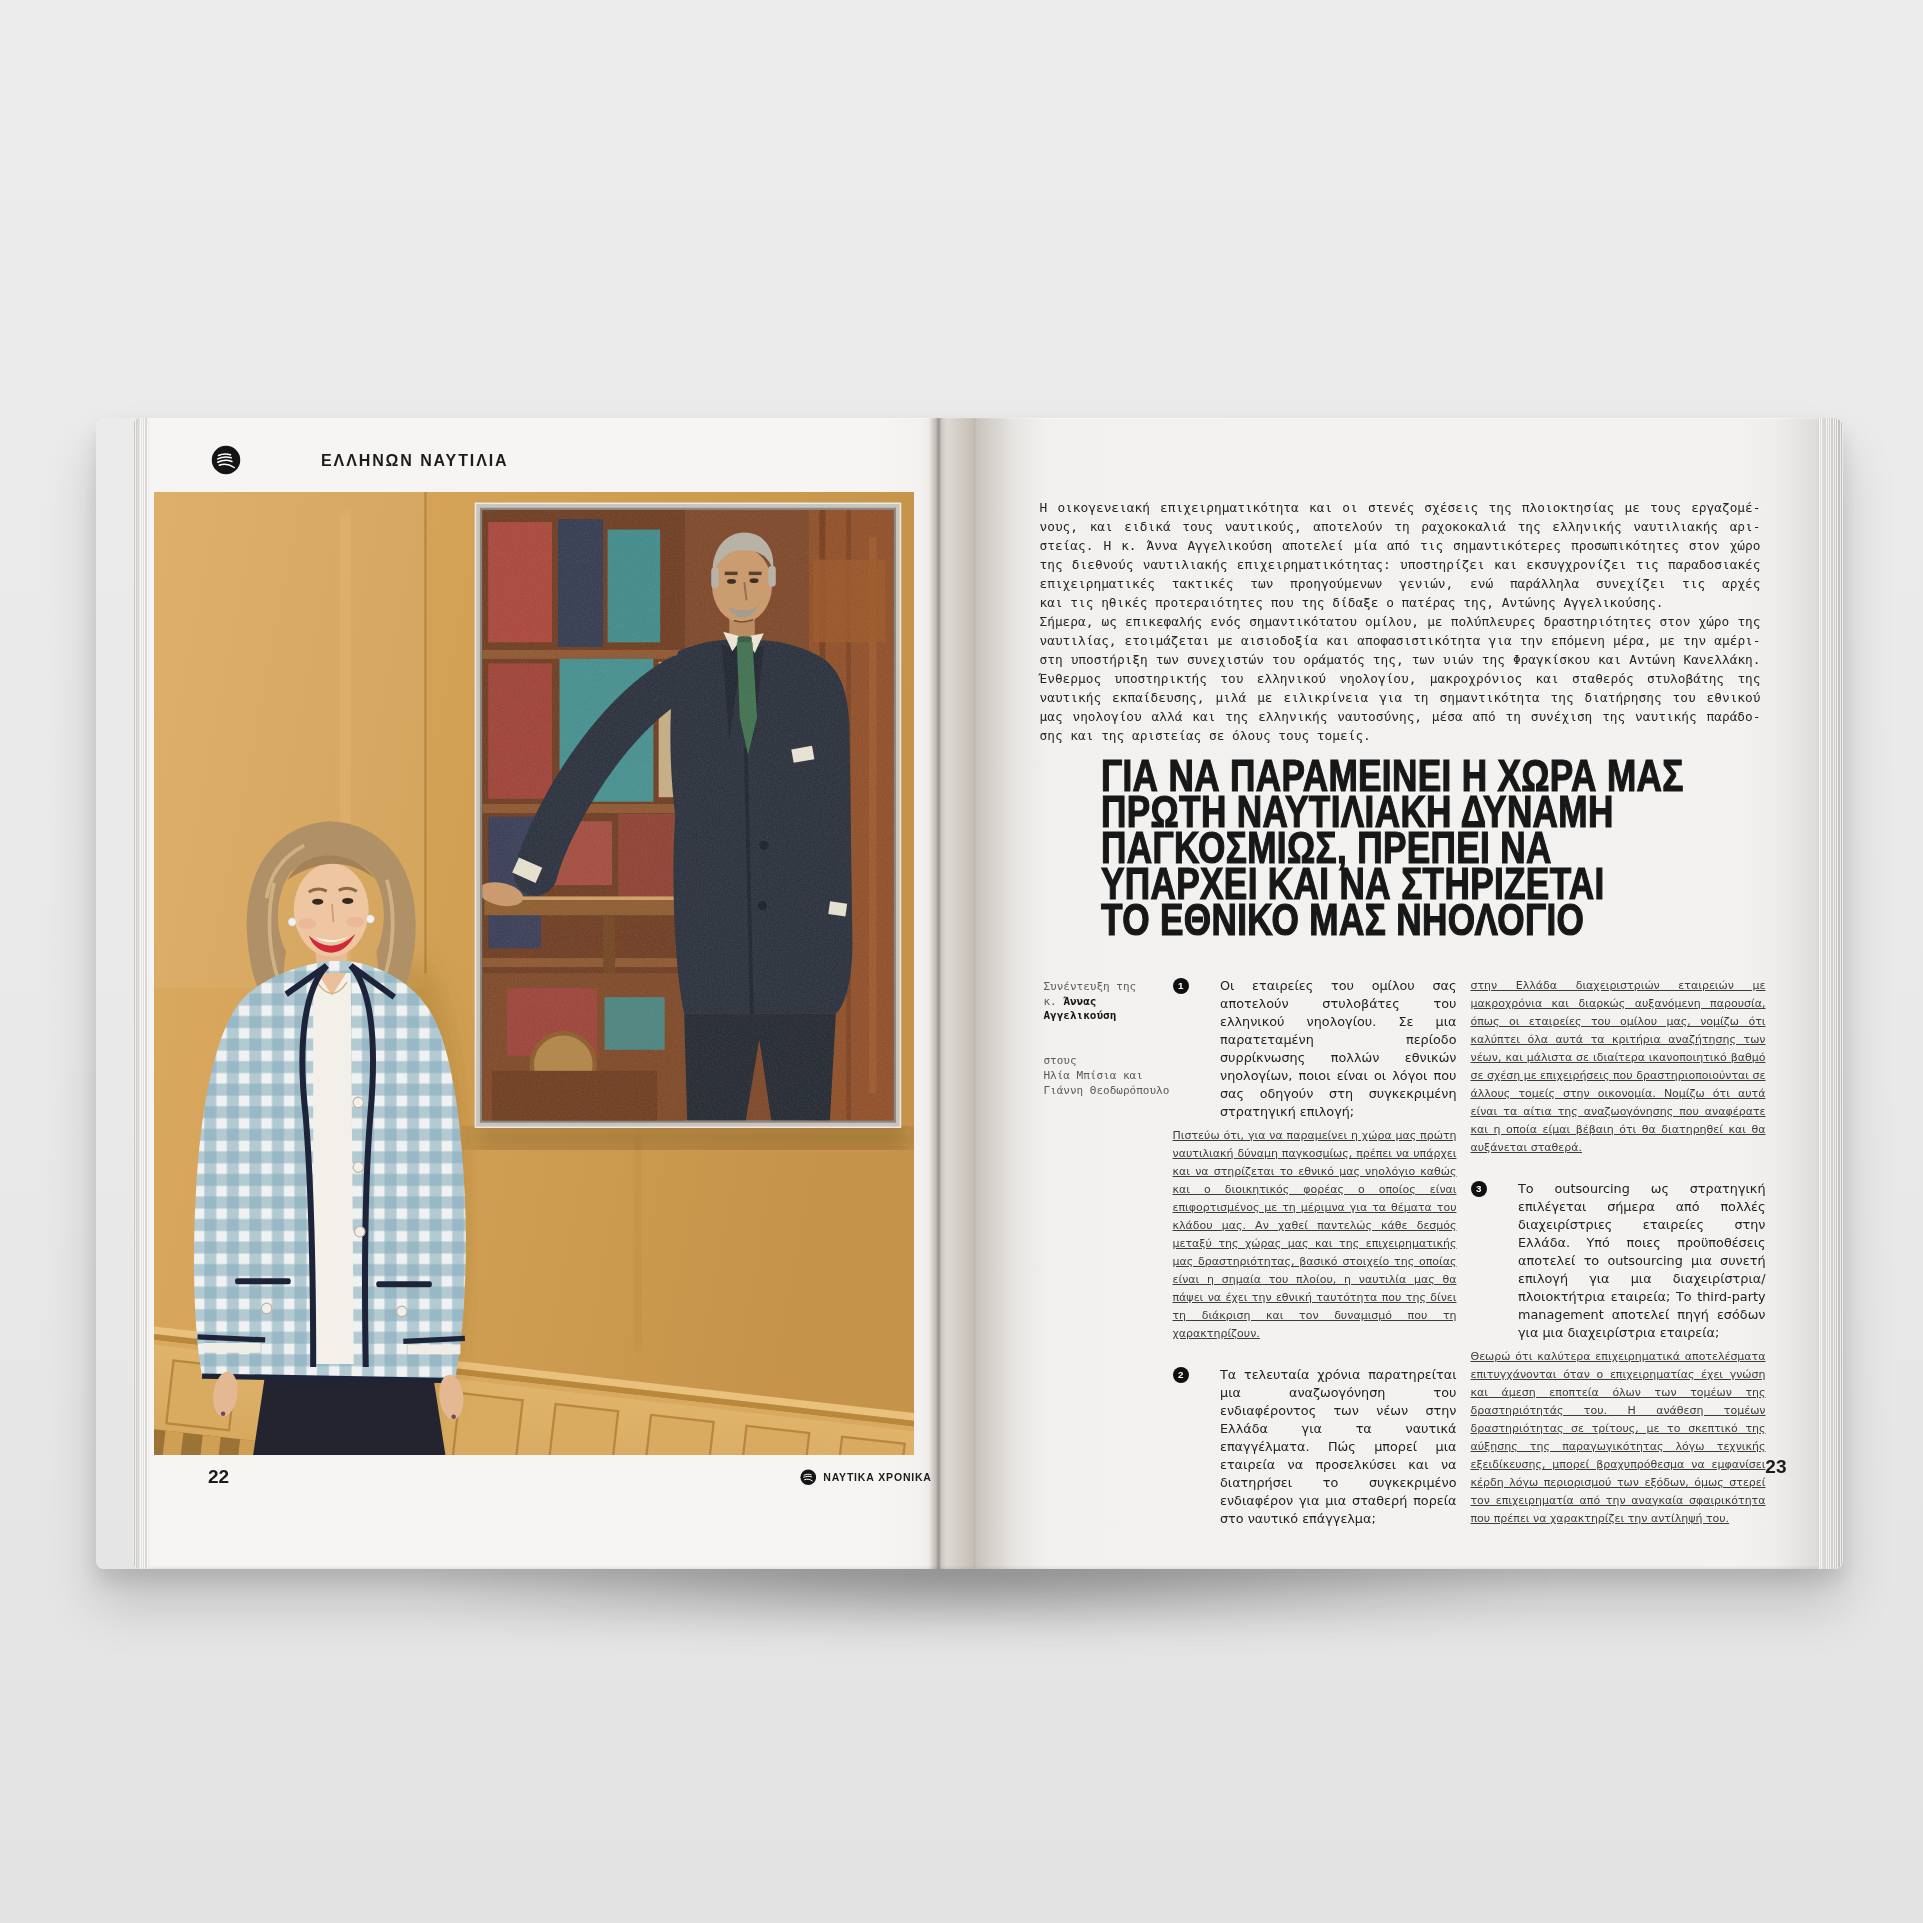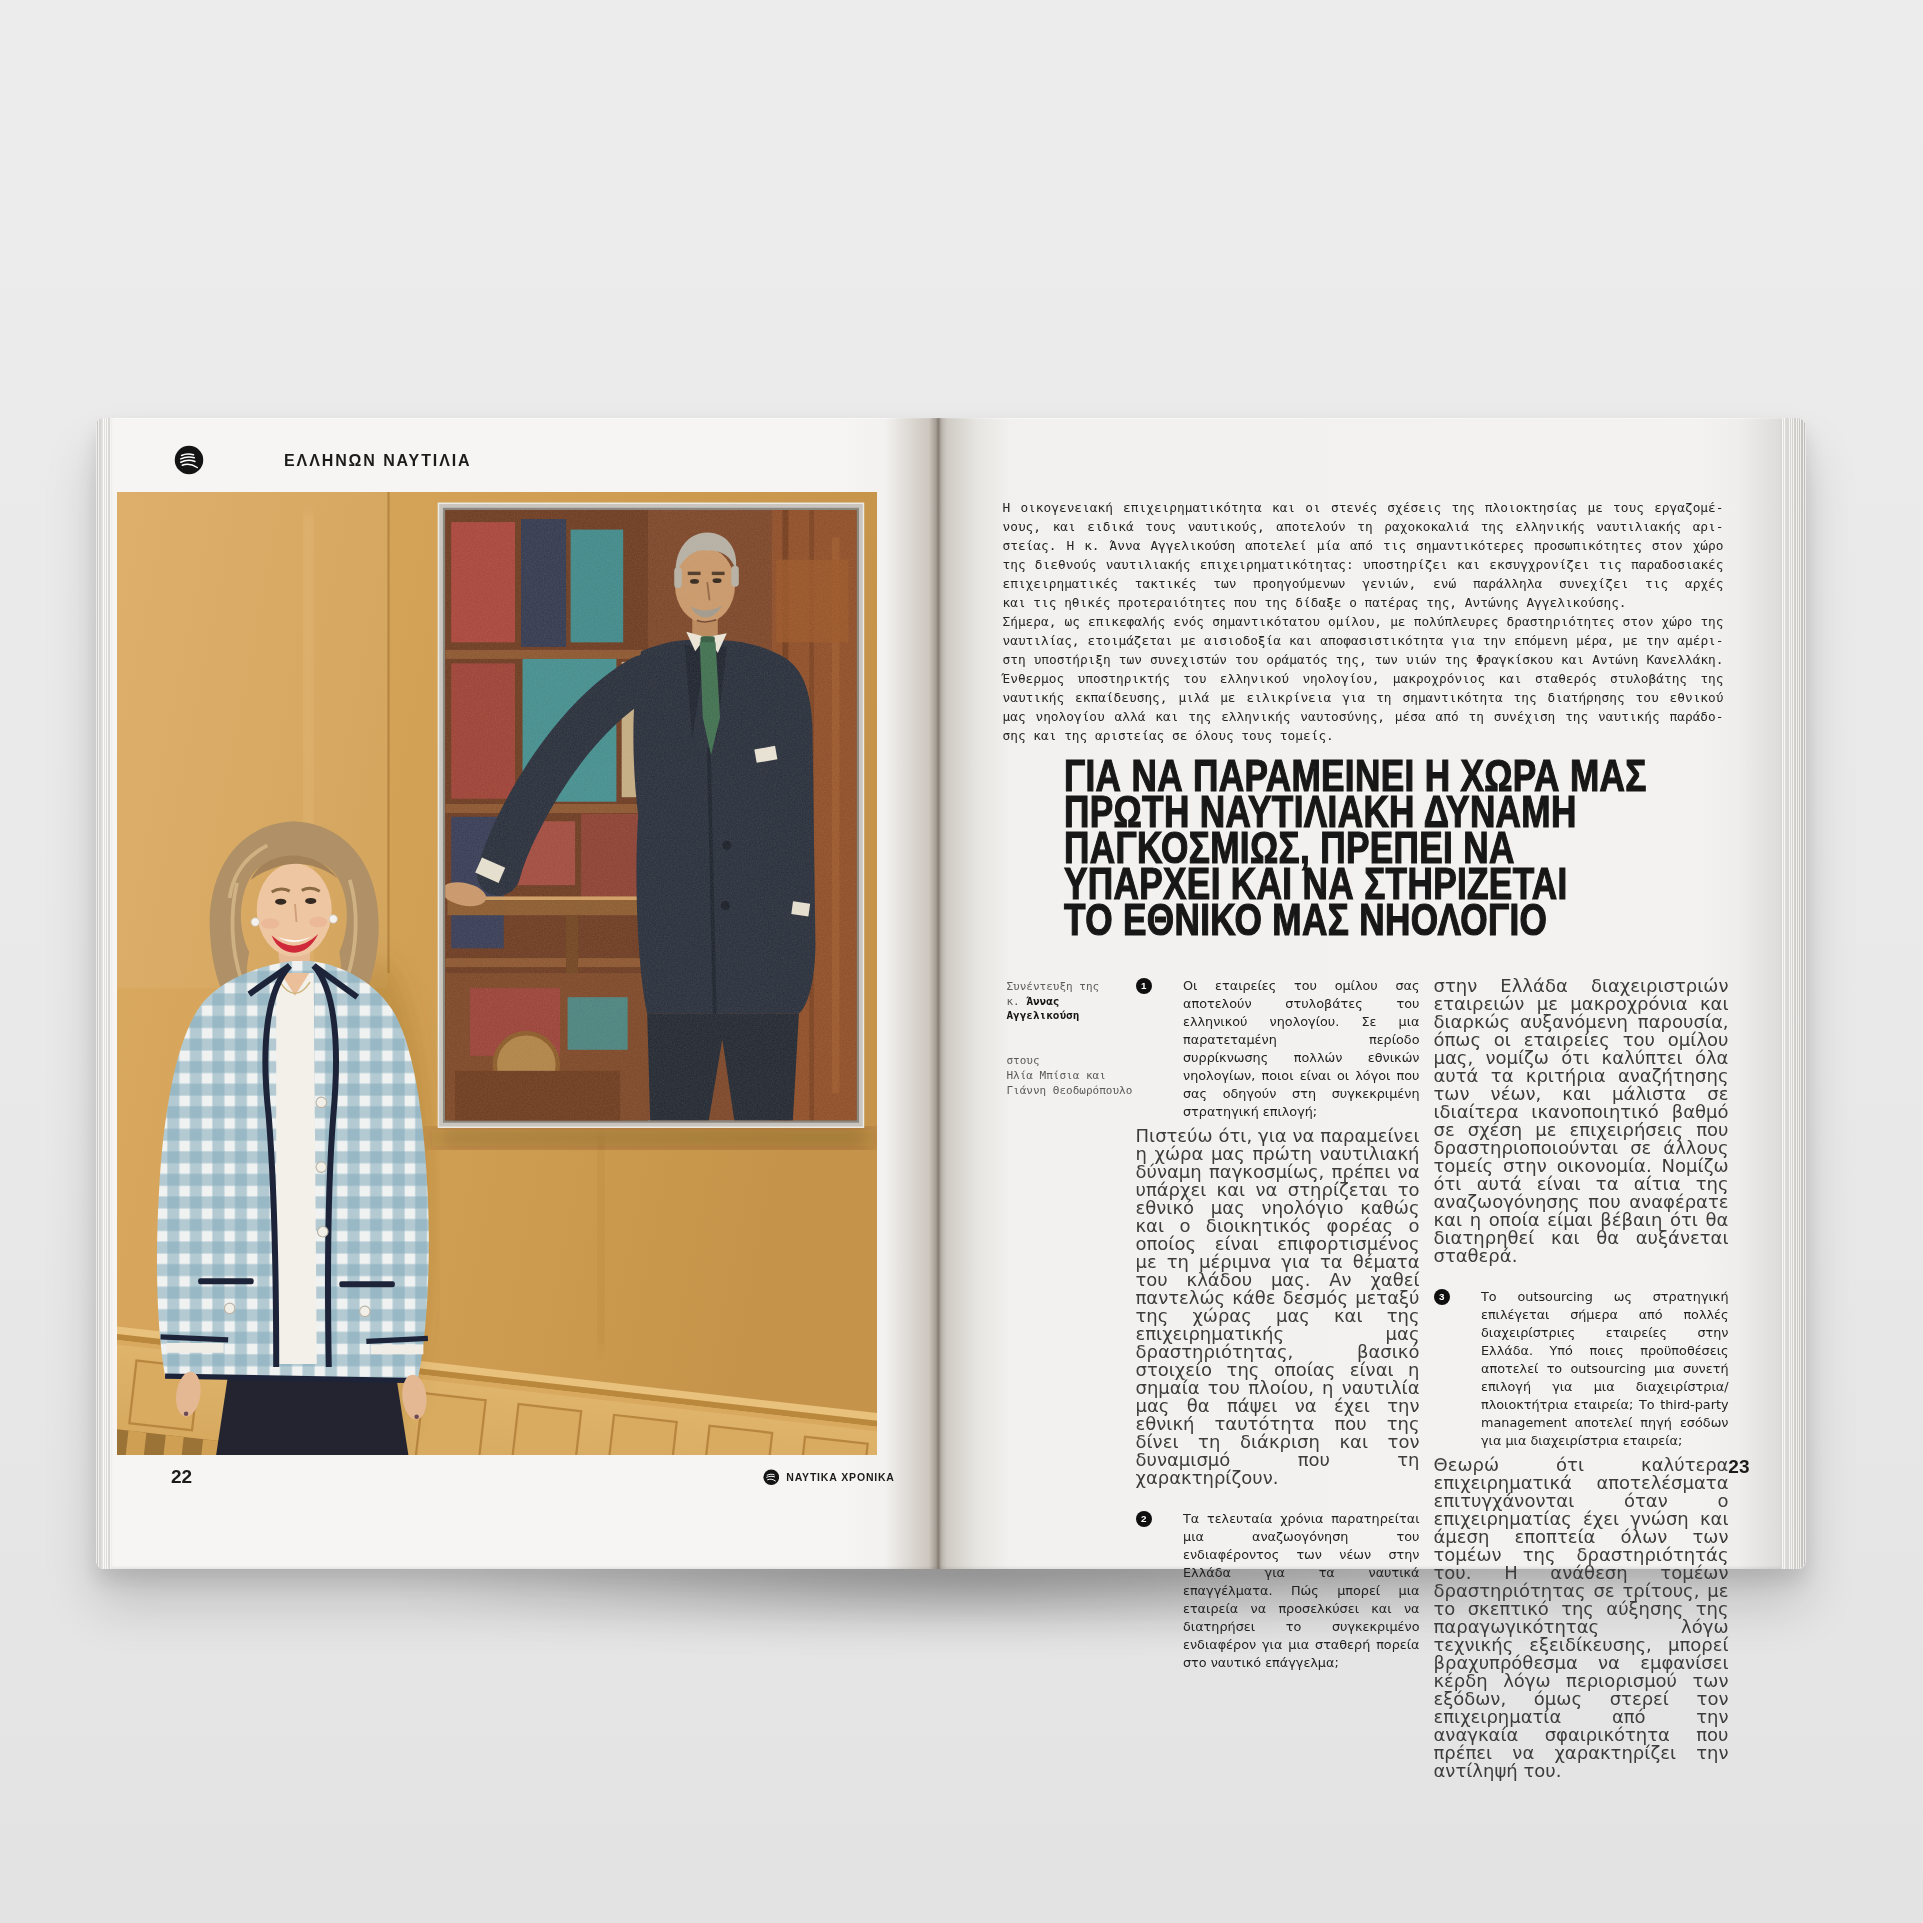--- a/index.html
+++ b/index.html
@@ -11,20 +11,21 @@
   .floor-shadow{
     position:absolute;left:165px;right:143px;top:1525px;height:113px;
     background:radial-gradient(50% 50% at 50% 50%, rgba(0,0,0,.30), rgba(0,0,0,0) 72%);
     filter:blur(22.5px);z-index:0;
   }
   .spread{
     position:absolute;left:96px;top:418px;width:1710px;height:1151px;
     display:flex;z-index:1;
     box-shadow:0 35px 53px rgba(0,0,0,.16),0 12px 19.5px rgba(0,0,0,.10);
     border-radius:7.5px;
+    padding-left:37px;
   }
   .edge{position:relative;}
   .edge-left{width:15px;background:linear-gradient(90deg,#c9c8c5,#f1f0ed 45%,#e2e0dd);border-radius:7.5px 0 0 7.5px;}
   .edge-right{width:24px;background:linear-gradient(90deg,#edebe8,#d8d6d3 65%,#c6c5c2);border-radius:0 9px 9px 0;}
   .edge::after{content:"";position:absolute;inset:0;border-radius:inherit;
     background:repeating-linear-gradient(90deg,rgba(255,255,255,.65) 0 0.8px,rgba(0,0,0,.05) 0.8px 2.3px);}
   .page{position:relative;height:100%;
     box-shadow:inset 0 0.8px 0 rgba(255,255,255,.6),inset 0 -1.5px 3px rgba(0,0,0,.08);}
   .page-left{width:827px;background:linear-gradient(90deg,#f6f5f3 0%,#f6f5f3 88%,#efedeb 100%);}
   .page-right{width:845px;background:linear-gradient(90deg,#ecebe9 0%,#f2f1ef 10%,#f3f2f0 90%,#ebe9e7 100%);}
@@ -64,21 +65,21 @@
   .byline .to{margin-top:30px;}
   .col{position:absolute;top:559px;}
   .col1{left:198px;width:284px;}
   .col2{left:496px;width:295px;}
   .q{display:flex;align-items:flex-start;margin-top:23px;}
   .col1 .q:first-child{margin-top:0;}
   .qnum{flex:0 0 auto;width:16.5px;height:16.5px;border-radius:50%;background:#0f0f0f;color:#fff;
     font:700 9.8px/16.5px "Liberation Sans",sans-serif;text-align:center;margin-top:0.8px;}
   .qt{margin:0 0 0 31px;font-weight:400;color:#222;text-align:justify;
     font-size:12.8px;line-height:18px;}
-  .a{margin:6px 0 0 0;color:#3c3c3c;text-align:justify;font-size:18px;line-height:18px;}
+  .a{margin:6px 0 0 0;color:#3c3c3c;text-align:justify;font-size:11px;line-height:18px;text-decoration:underline;}
   .pagenum-right{position:absolute;left:767px;top:1039px;width:45px;text-align:right;}
 </style>
 </head>
 <body>
 
 <div class="floor-shadow"></div>
 
 <div class="spread">
 
   <div class="edge edge-left"></div>

